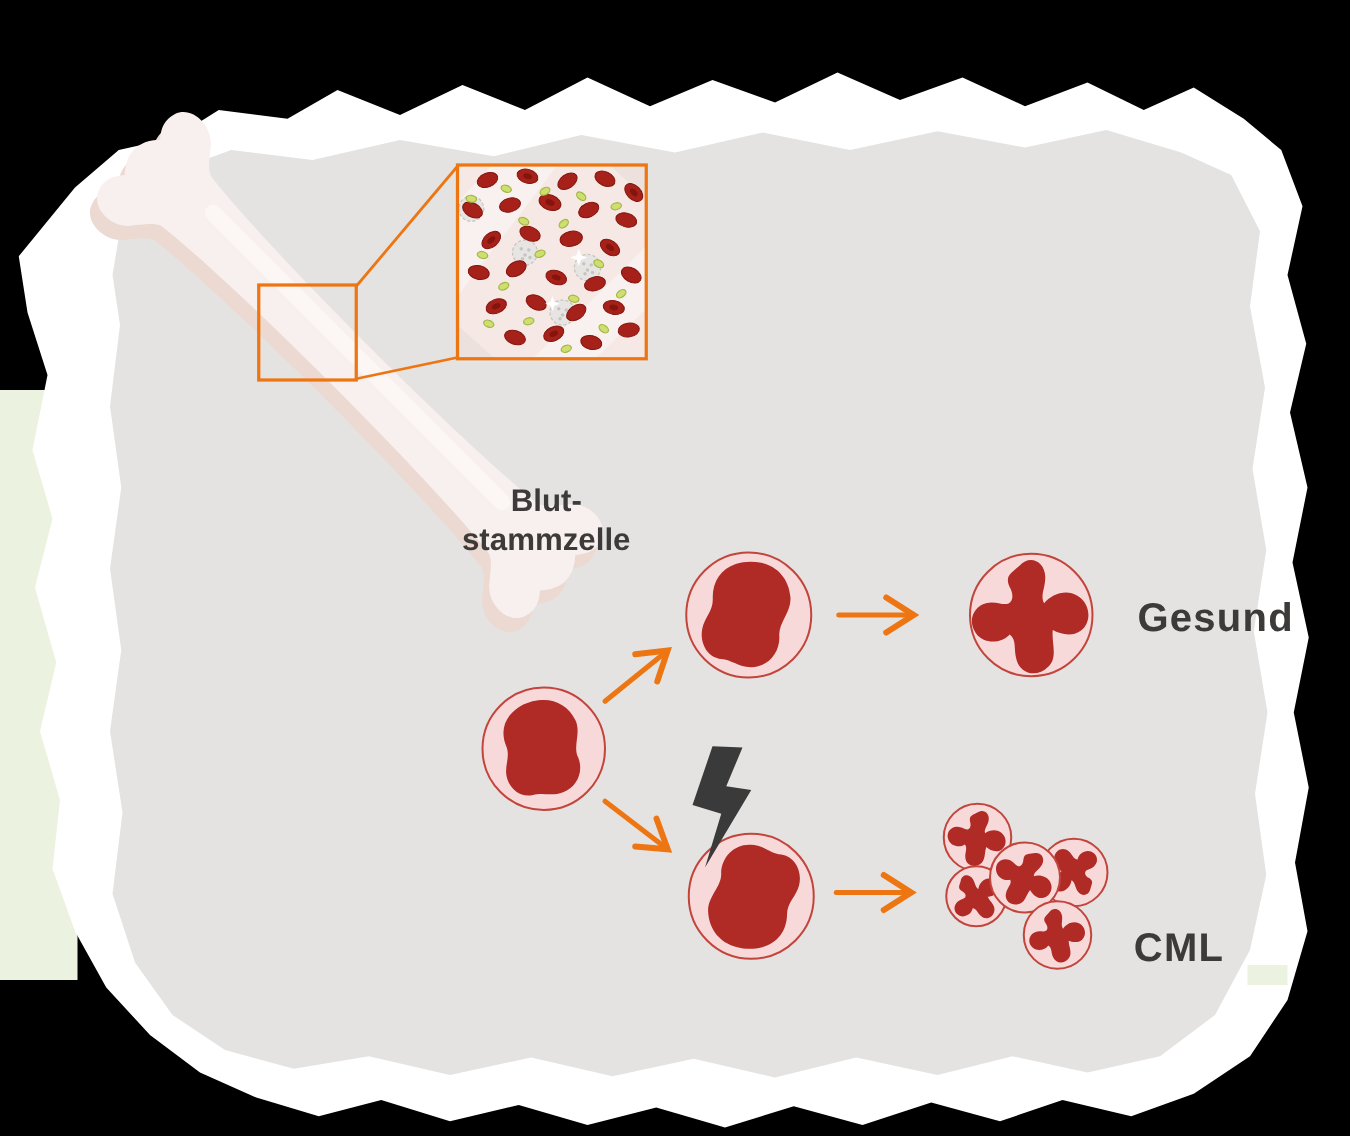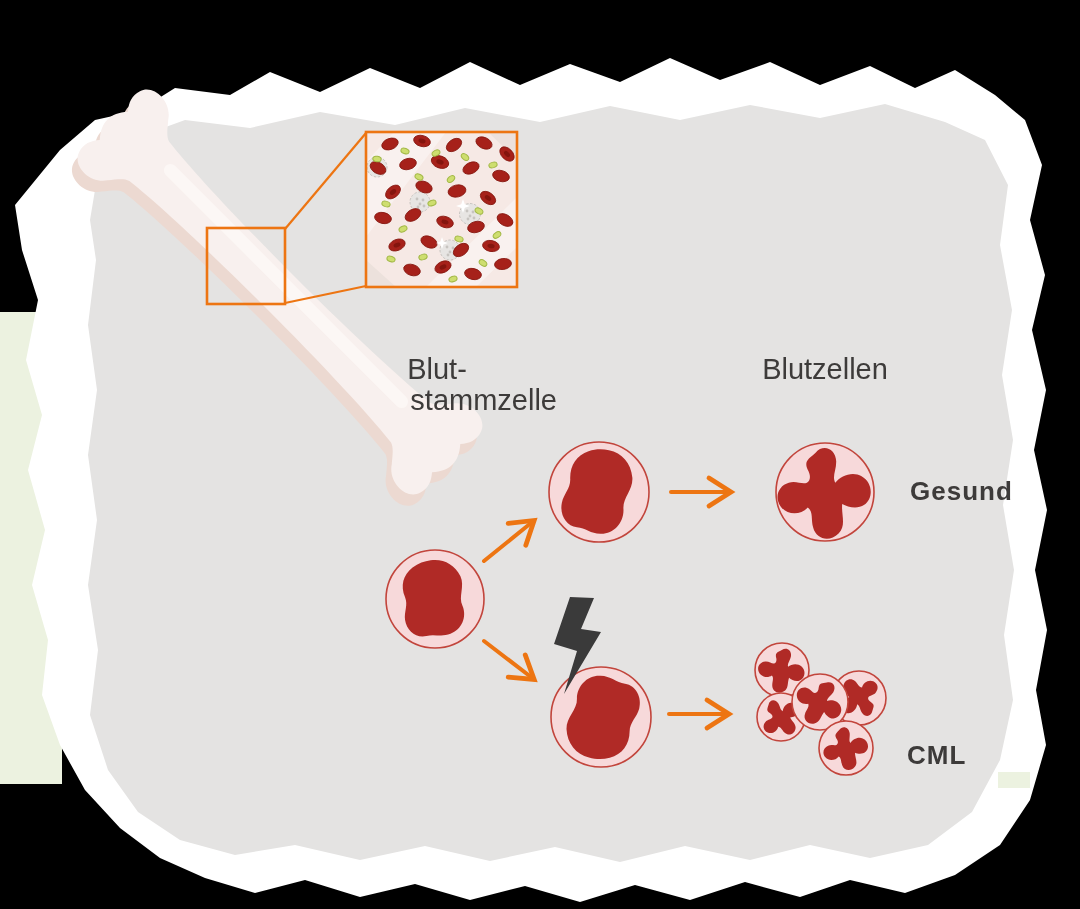--- a/index.html
+++ b/index.html
@@ -23,23 +23,23 @@
   .rbc-dimple{fill:var(--rbc_dark,#84150e);}
   .platelet{fill:var(--platelet_green,#cede6f);stroke:var(--platelet_dark,#a2b845);stroke-width:1;}
   .wbc{fill:var(--wbc_gray,#e7e5e3);stroke:var(--wbc_dark,#c7c4c0);stroke-width:1;stroke-dasharray:2.5 1.6;}
   .wbc-dot{fill:var(--wbc_dark,#c7c4c0);}
   .sparkle{fill:#ffffff;}
   .cell-body{fill:var(--cell_fill_pink,#f7d9da);stroke:var(--cell_stroke_red,#c2453c);stroke-width:1.6;}
   .nucleus{fill:var(--nucleus_red,#b02a26);}
   .arrow-line{stroke:var(--accent_orange,#ed7512);stroke-width:4;fill:none;stroke-linecap:round;}
   .lightning{fill:var(--lightning_gray,#3a3a3a);}
 
-  .hdr{position:absolute;font-weight:400;font-size:29px;line-height:31px;
-       color:var(--text_dark,#3d3b3a);text-align:center;white-space:nowrap;}
-  .row-label{position:absolute;font-weight:600;font-size:26px;
+  .hdr{position:absolute;font-weight:700;font-size:25px;line-height:31px;
+       color:var(--text_dark,#3d3b3a);text-align:center;white-space:nowrap;margin-top:32px;}
+  .row-label{position:absolute;font-weight:600;font-size:32px;
        color:var(--text_dark,#3d3b3a);letter-spacing:1px;white-space:nowrap;}
 </style>
 </head>
 <body>
 
 <div id="stage">
 
 <svg width="1080" height="909" viewBox="0 0 1080 909">
   <defs>
     <marker id="ah" markerWidth="9" markerHeight="9" refX="5.5" refY="4.5" orient="auto" markerUnits="strokeWidth">
@@ -327,19 +327,18 @@
     </g>
     <g transform="translate(846,748)">
       <circle class="cell-body" r="27"></circle>
           <use href="#neutro" class="nucleus" transform="rotate(-15) scale(0.62)"></use>
     </g>
   </g>
 </svg>
 
 <div class="hdr" style="left:317px;top:354px;width:240px;">
   <span style="display:block;">Blut-</span>
-  <span style="display:block;text-align:right;">stammzelle</span>
+  <span style="display:block;">stammzelle</span>
 </div>
-<div class="hdr" style="left:725px;top:354px;width:200px;">Blutzellen</div>
 <div class="row-label" style="left:910px;top:476px;">Gesund</div>
 <div class="row-label" style="left:907px;top:696px;margin-top:44px;">CML</div>
 
 </div>
 
 </body></html>

